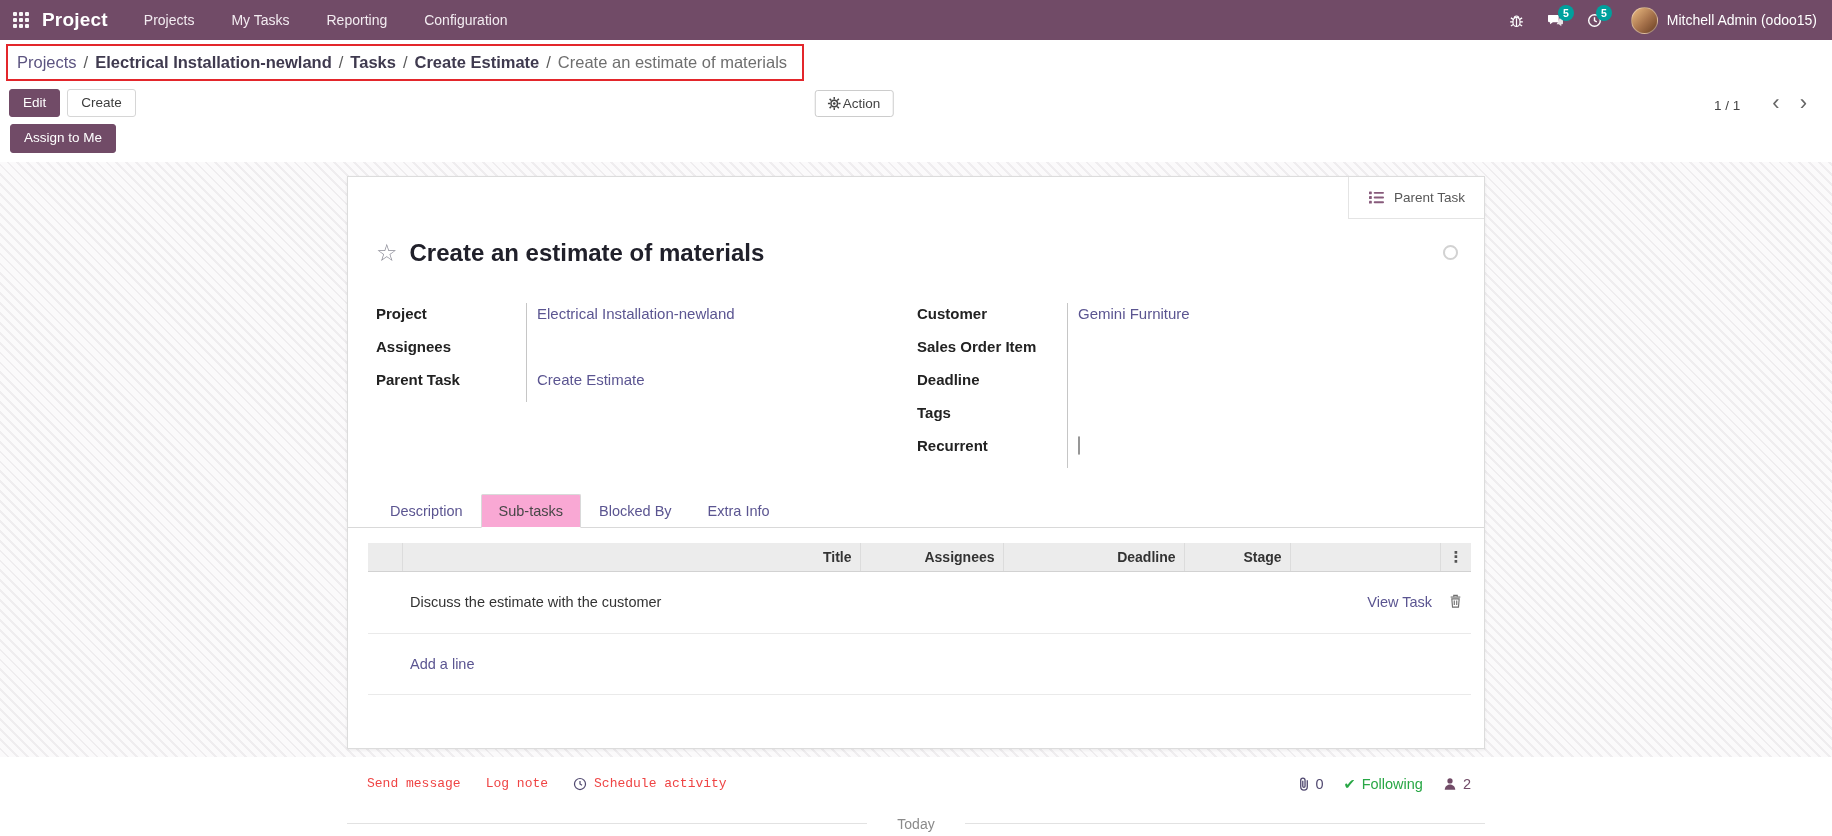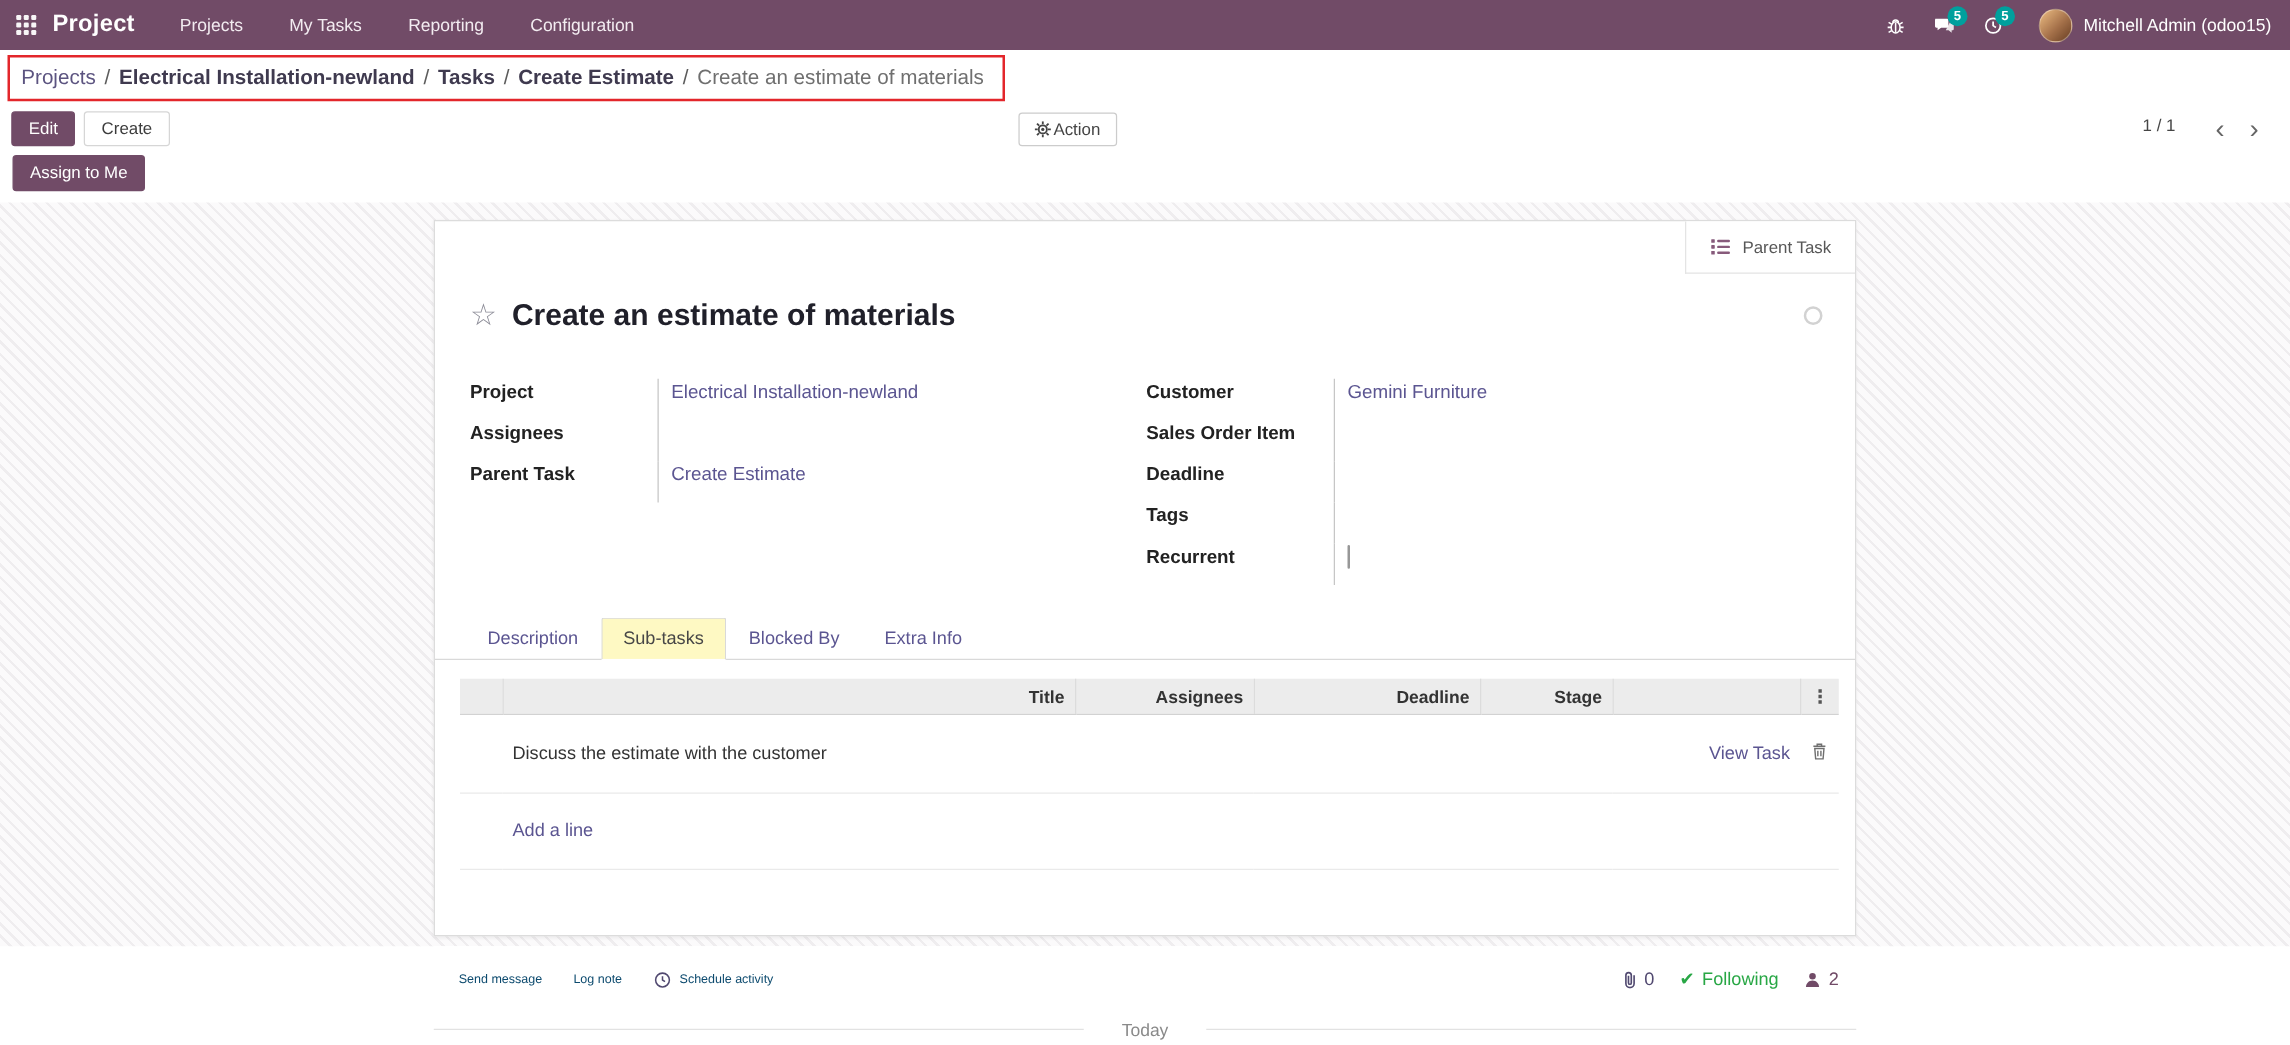--- a/index.html
+++ b/index.html
@@ -28,21 +28,21 @@
   .bc-sep{color:#5b5b5b}
   .bc-current{color:#6f6f6f}
 
   
   .control-panel{position:relative;display:flex;align-items:center;height:40px;padding:0 15px 0 9px;background:#fff}
   .btn{font-size:13.5px;padding:5px 13px;border-radius:3px;border:1px solid transparent;cursor:pointer;background:#fff;font-family:inherit;line-height:1.25}
   .btn-primary{background:#714B67;border-color:#714B67;color:#fff}
   .btn-default{border-color:#d6d6d6;color:#3c3c3c}
   .btn + .btn{margin-left:7px}
   .action-btn{position:absolute;left:854px;transform:translateX(-50%);display:flex;align-items:center;gap:2px;border:1px solid #cccccc;border-radius:3px;padding:5px 12px;background:#fff;color:#444;font-size:13.5px;cursor:pointer}
-  .pager{margin-left:auto;display:flex;align-items:flex-start}
+  .pager{margin-left:auto;display:flex;align-items:flex-end}
   .pager-count{font-size:13.5px;color:#454545;margin-right:22px}
   .pager-btn{font-size:22px;color:#666;padding:0 10px;line-height:.9;cursor:pointer;background:none;border:none;font-family:inherit}
 
   
   .assign-row{padding:1px 0 9px 10px;background:#fff}
 
   
   .sheet-bg{background:repeating-linear-gradient(45deg,#fbfafb 0px,#fbfafb 5px,#efedef 5px,#efedef 7px);padding:14px 0 8px}
 
   
@@ -58,36 +58,36 @@
   .fcol{width:50%}
   .fcol-left{padding-right:44px}
   .frow{display:flex;min-height:33px}
   .flabel{width:150px;font-weight:700;font-size:15px;color:#222;padding-top:2px}
   .fvalue{flex:1;border-left:1px solid #c6c6c6;padding:2px 0 0 10px;font-size:15px;color:#333;min-height:100%}
   .link{color:#5b5591}
   .checkbox{width:14px;height:14px;border:1px solid #979797;border-radius:2px;background:#fff;margin-top:3px;cursor:pointer}
 
   .tabs{display:flex;padding:0 24px;margin-top:26px;border-bottom:1px solid #d9d9d9}
   .tab{padding:8px 17px;font-size:14.5px;color:#5b5591;cursor:pointer;border:1px solid transparent;margin-bottom:-1px;border-radius:2px 2px 0 0}
-  .tab.active{background:#fef9c3;border-color:#d9d9d9 #d9d9d9 #fff;color:#474747}
+  .tab.active{background:#f9a8d4;border-color:#d9d9d9 #d9d9d9 #fff;color:#474747}
 
   .subtask-table{margin:15px 15px 0 20px}
   table{width:100%;border-collapse:collapse;font-size:14.5px;table-layout:fixed}
   thead th{background:#ececec;border-bottom:1px solid #d2d2d2;border-left:1px solid #dcdcdc;font-weight:700;color:#333;text-align:right;padding:5px 8px;font-size:14px;cursor:pointer}
   thead th:first-child{border-left:none}
   tbody td{padding:22px 8px;border-bottom:1px solid #eaeaea;color:#333;overflow:hidden;white-space:nowrap}
   .cell-right{text-align:right}
   .cell-center{text-align:center}
   .kebab{color:#555;font-size:15px;font-weight:700;text-align:center;cursor:pointer}
   .h-scrollbar{margin:54px 15px 0 20px;height:9px;border-radius:4.5px;background:#cdcdcd;cursor:pointer}
 
   
   .chatter{width:1138px;margin:0 auto;padding-top:19px;background:#fff}
   .chatter-top{display:flex;align-items:center;padding:0 14px 0 20px;font-size:14.5px}
-  .chatter-btn{color:#0c4a6e;margin-right:25px;display:flex;align-items:center;gap:7px;cursor:pointer;background:none;border:none;font-family:Liberation Sans, sans-serif;font-size:10px}
+  .chatter-btn{color:#ef4444;margin-right:25px;display:flex;align-items:center;gap:7px;cursor:pointer;background:none;border:none;font-family:Liberation Mono, monospace;font-size:13px}
   .chatter-right{margin-left:auto;display:flex;align-items:center;gap:20px}
   .attach{display:flex;align-items:center;gap:5px;color:#514970;cursor:pointer}
   .following{color:#28a745;display:flex;align-items:center;gap:6px;font-weight:500;cursor:pointer}
   .followers{color:#714B67;display:flex;align-items:center;gap:6px;cursor:pointer}
   .today-divider{display:flex;align-items:center;gap:30px;margin-top:24px;color:#8a8a8a;font-size:14px}
   .today-divider .line{flex:1;height:1px;background:#e2e2e2}
 </style>
 </head>
 <body>
 

